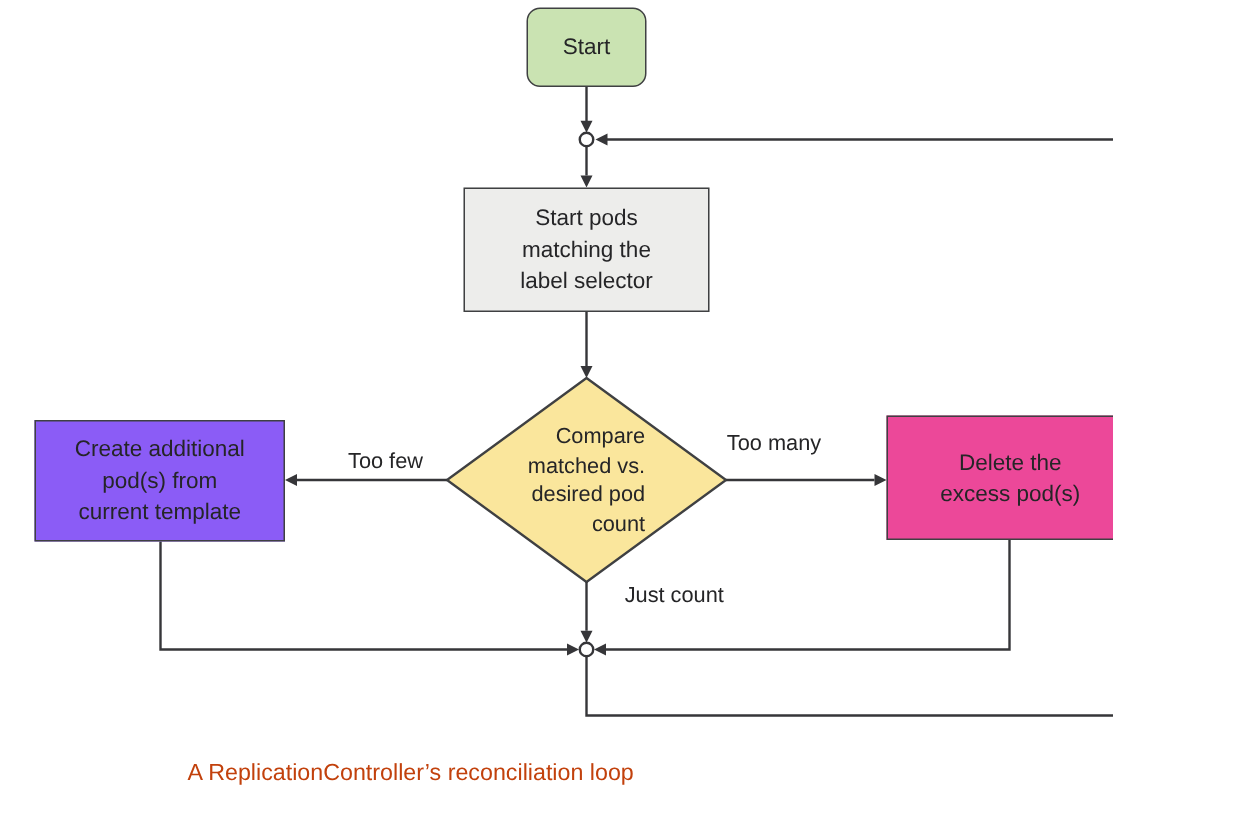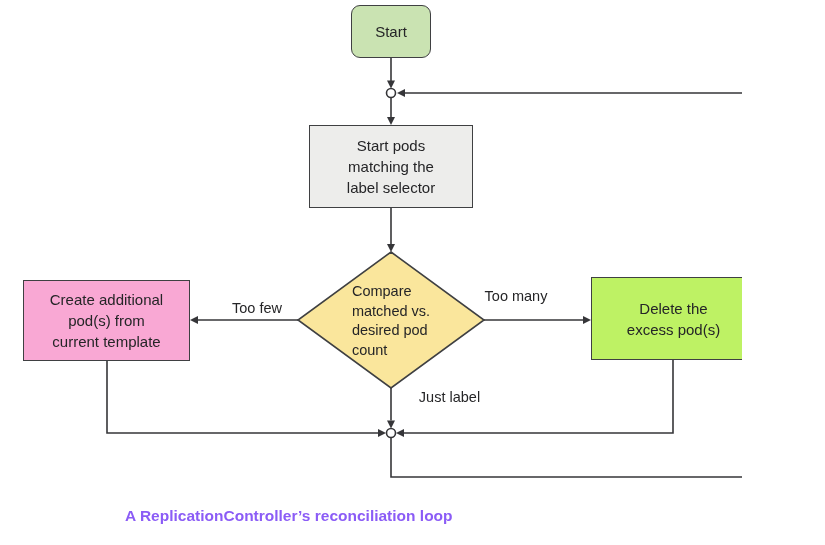--- a/index.html
+++ b/index.html
@@ -28,49 +28,49 @@
   .node-start {
     left: 351px; top: 5px; width: 80px; height: 53px;
     background: #cae3b2; border-radius: 9px;
   }
   .node-find {
     left: 309px; top: 125px; width: 164px; height: 83px;
     background: #ededeb;
   }
   .node-create {
     left: 23px; top: 280px; width: 167px; height: 81px;
-    background: #f9a8d4;
+    background: #8b5cf6;
   }
   .node-delete {
     left: 591px; top: 277px; width: 165px; height: 83px;
-    background: #bef264;
+    background: #ec4899;
   }
   .diamond-label {
     position: absolute;
     left: 321px; top: 281px; width: 140px; height: 80px;
     display: flex; align-items: center; justify-content: center;
-    text-align: left;
+    text-align: right;
     font-size: 14.5px; line-height: 19.5px;
     white-space: pre-line;
   }
   .edge-label {
     position: absolute;
     font-size: 14.5px;
     text-align: center;
     white-space: nowrap;
   }
   .lbl-too-few   { left: 217px; top: 300px; width: 80px; }
   .lbl-too-many  { left: 475px; top: 288px; width: 82px; text-align: center; }
   .lbl-just-enough { left: 402px; top: 389px; width: 95px; }
   .caption {
     position: absolute;
     left: 125px; top: 507px;
     font-size: 15.5px;
-    font-weight: bold;
-    color: #8b5cf6;
+    font-weight: normal;
+    color: #c2410c;
   }
   svg .wire { stroke: #363639; stroke-width: 1.6; fill: none; }
   svg .head { fill: #363639; stroke: none; }
   svg .junction { fill: #ffffff; stroke: #363639; stroke-width: 1.6; }
 </style>
 </head>
 <body>
 
 <div class="canvas">
 
@@ -148,17 +148,17 @@
 excess pod(s)</span>
   </div>
 
   <div class="diamond-label">Compare
 matched vs.
 desired pod
 count</div>
 
   <div class="edge-label lbl-too-few">Too few</div>
   <div class="edge-label lbl-too-many">Too many</div>
-  <div class="edge-label lbl-just-enough">Just label</div>
+  <div class="edge-label lbl-just-enough">Just count</div>
 
   <div class="caption">A ReplicationController’s reconciliation loop</div>
 
 </div>
 
 </body></html>

